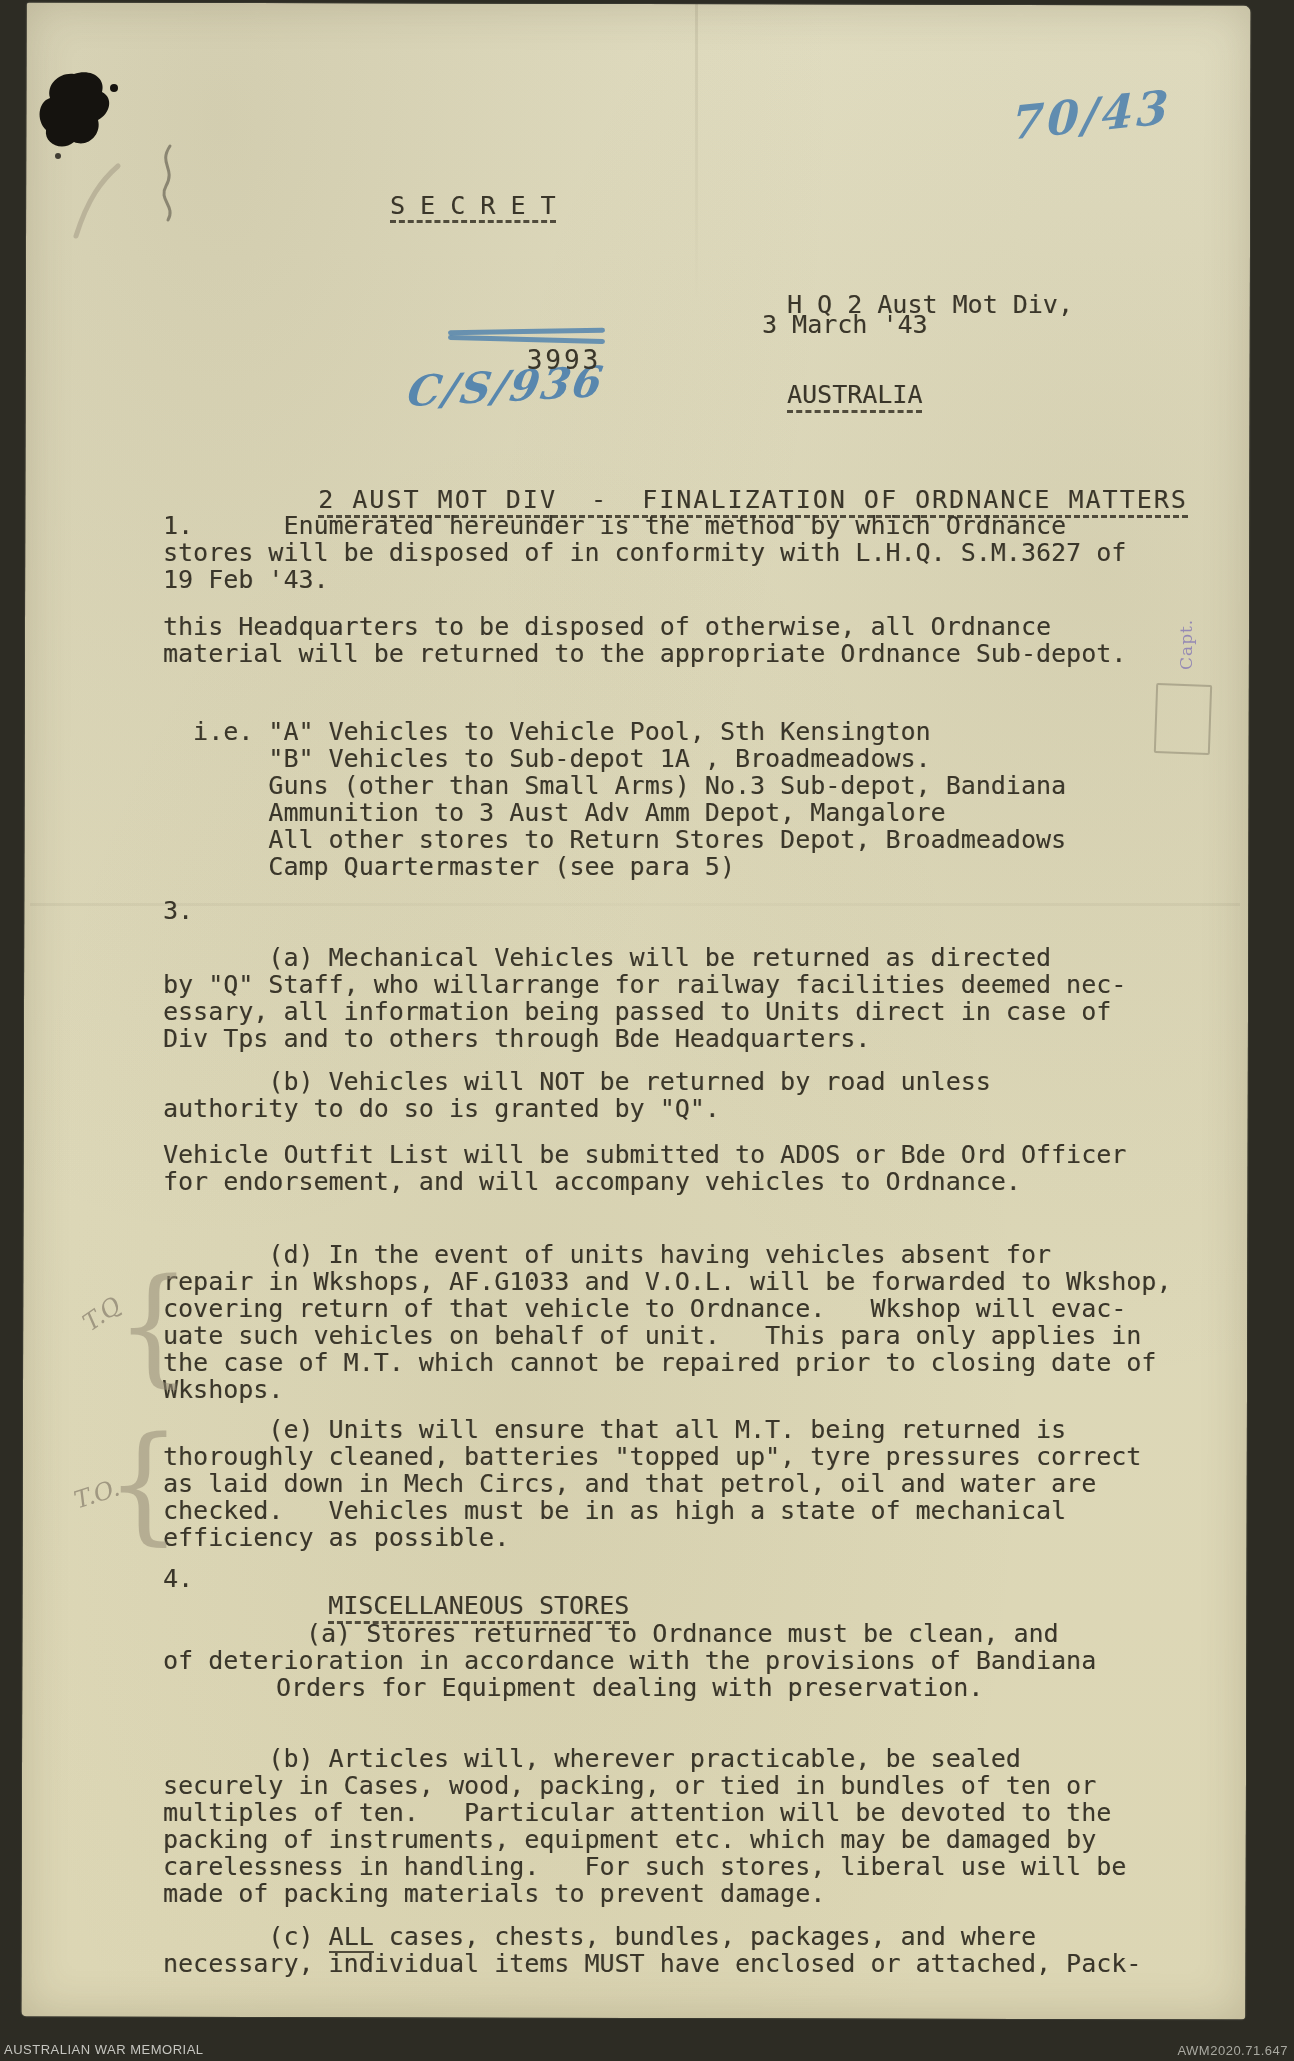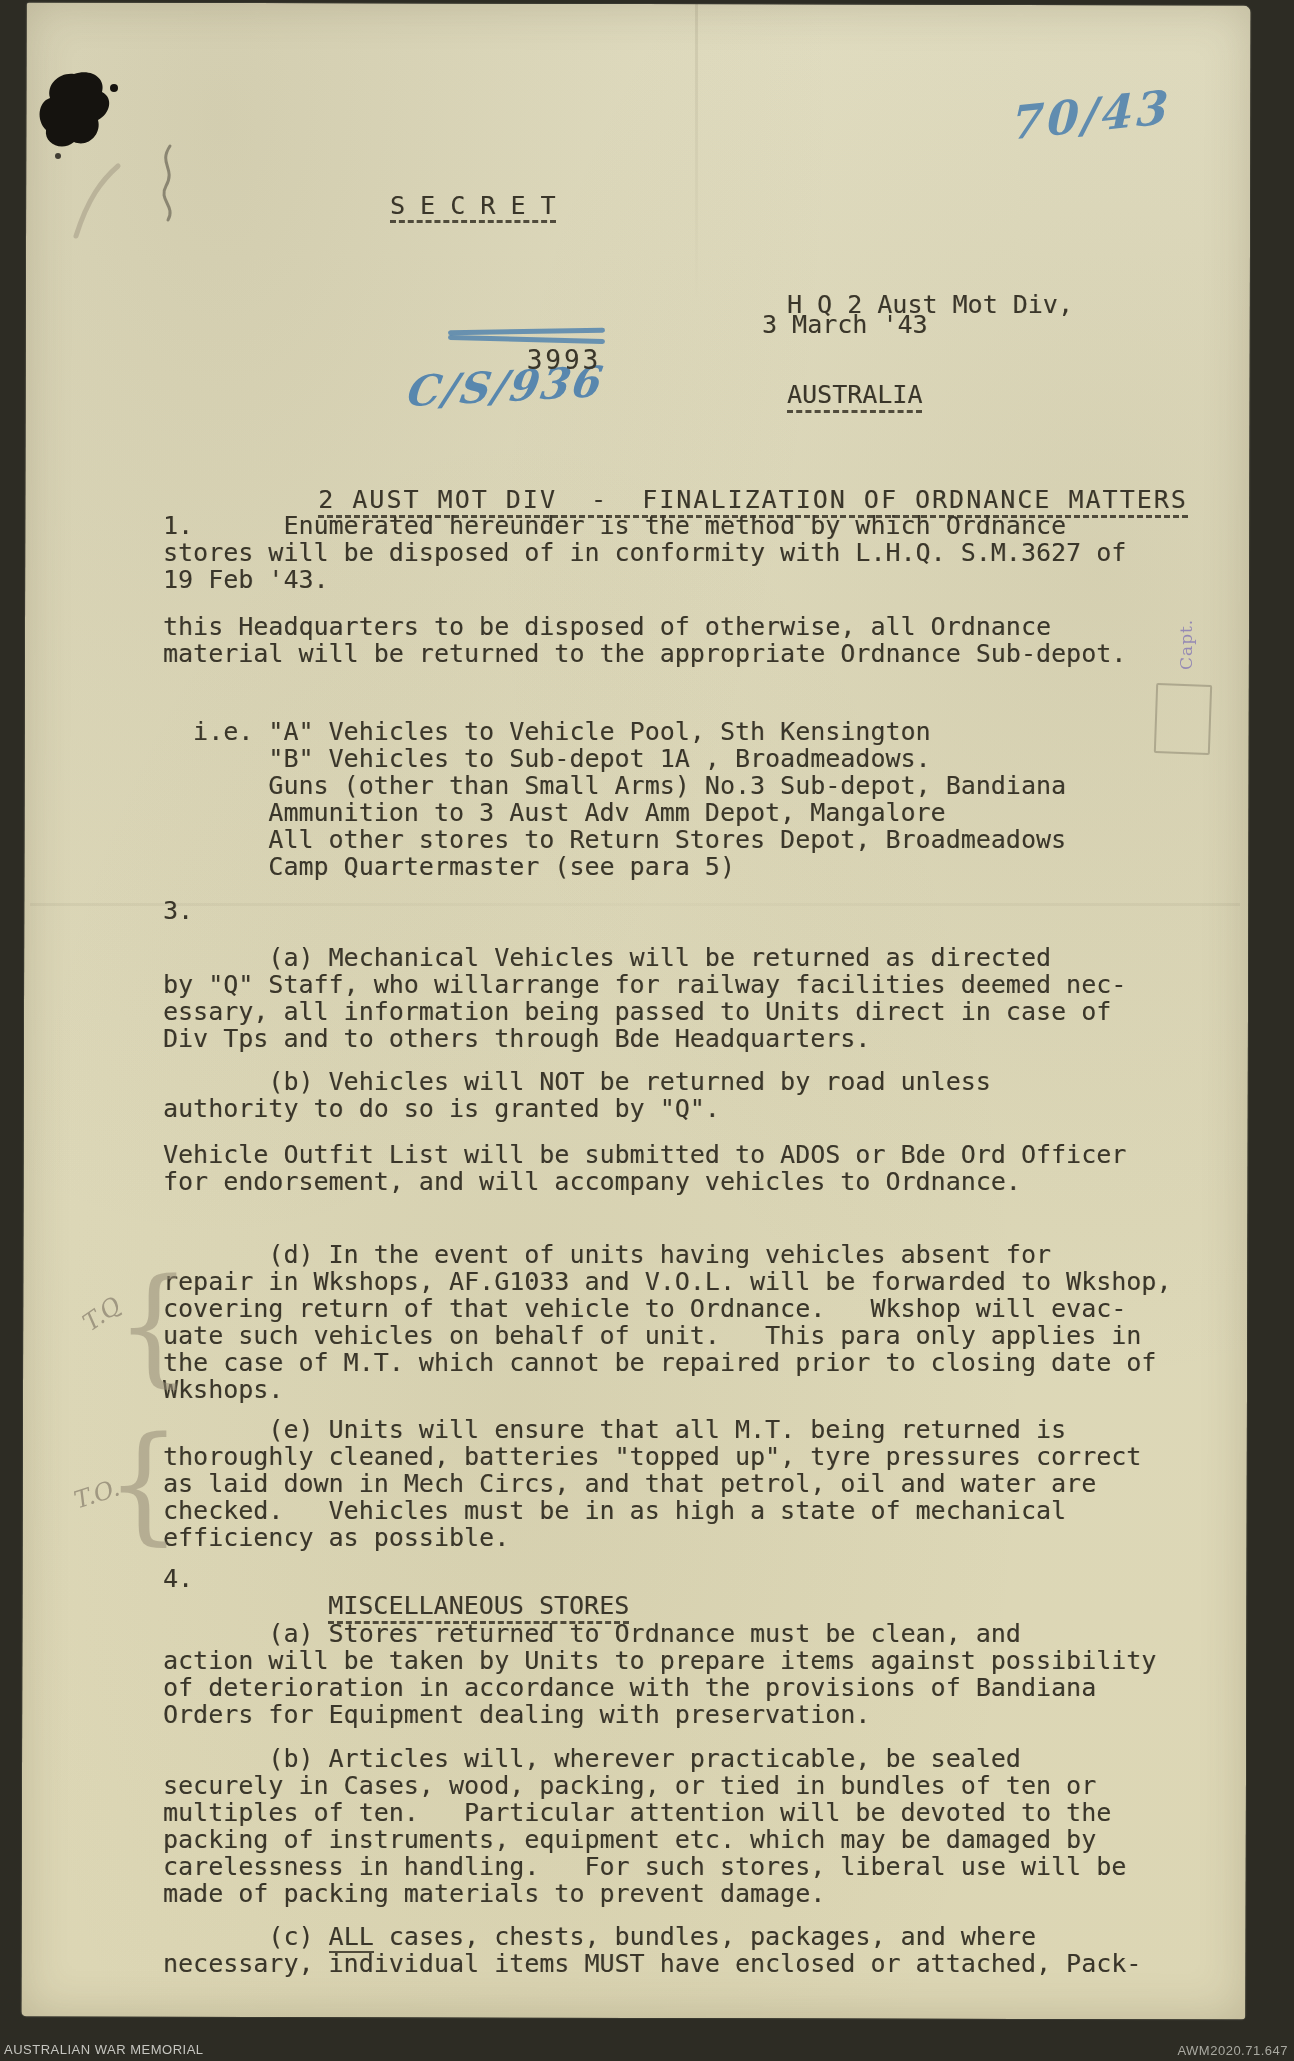--- a/index.html
+++ b/index.html
@@ -31,21 +31,21 @@
   #date{left:762px;top:311px;}
   #addressee{left:163px;top:415px;}
   #title{left:250px;top:459px;letter-spacing:2px;}
   #s3-num{left:163px;top:897px;} #s3-head{left:268px;top:897px;}
   #s4-num{left:163px;top:1565px;} #s4-head{left:268px;top:1565px;}
   #b-para1{left:163px;top:512px;} #b-para2{left:163px;top:613px;}
   #b-ielist{left:163px;top:718px;}
   #b-3a{left:163px;top:944px;} #b-3b{left:163px;top:1068px;}
   #b-3c{left:163px;top:1141px;} #b-3d{left:163px;top:1241px;}
   #b-3e{left:163px;top:1416px;}
-  #b-4a{left:163px;top:1620px;} #b-4b{left:163px;top:1745px;}
+  #b-4a{left:163px;top:1620px;text-align:center;} #b-4b{left:163px;top:1745px;}
   #b-4c{left:163px;top:1923px;}
   
   #cancelled{left:452px;top:320px;font-size:26px;letter-spacing:3px;position:absolute;}
   #cancelled .strike{position:absolute;left:-4px;right:-4px;height:5px;background:#4b7fae;
                      opacity:.8;border-radius:3px;}
   #cancelled .s1{top:9px;transform:rotate(-1deg);}
   #cancelled .s2{top:17px;transform:rotate(1.5deg);}
   
   .hand{position:absolute;font-family:"DejaVu Serif",serif;font-style:italic;font-weight:bold;
         color:#4b7fae;}
@@ -122,21 +122,21 @@
   <div id="b-3b" class="typed"><div class="typed-line">       (b) Vehicles will NOT be returned by road unless</div><div class="typed-line">authority to do so is granted by "Q".</div></div>
   <div id="b-3a" class="typed"><div class="typed-line">       (a) Mechanical Vehicles will be returned as directed</div><div class="typed-line">by "Q" Staff, who willarrange for railway facilities deemed nec-</div><div class="typed-line">essary, all information being passed to Units direct in case of</div><div class="typed-line">Div Tps and to others through Bde Headquarters.</div></div>
   <div id="b-3c" class="typed"><div class="typed-line">Vehicle Outfit List will be submitted to ADOS or Bde Ord Officer</div><div class="typed-line">for endorsement, and will accompany vehicles to Ordnance.</div></div>
   <div id="b-3d" class="typed"><div class="typed-line">       (d) In the event of units having vehicles absent for</div><div class="typed-line">repair in Wkshops, AF.G1033 and V.O.L. will be forwarded to Wkshop,</div><div class="typed-line">covering return of that vehicle to Ordnance.   Wkshop will evac-</div><div class="typed-line">uate such vehicles on behalf of unit.   This para only applies in</div><div class="typed-line">the case of M.T. which cannot be repaired prior to closing date of</div><div class="typed-line">Wkshops.</div></div>
   <div id="b-3e" class="typed"><div class="typed-line">       (e) Units will ensure that all M.T. being returned is</div><div class="typed-line">thoroughly cleaned, batteries "topped up", tyre pressures correct</div><div class="typed-line">as laid down in Mech Circs, and that petrol, oil and water are</div><div class="typed-line">checked.   Vehicles must be in as high a state of mechanical</div><div class="typed-line">efficiency as possible.</div></div>
 
   <div id="s4-num" class="typed">4.</div>
   <div id="s4-head" class="typed">
     <span class="u">MISCELLANEOUS STORES</span>
   </div>
-  <div id="b-4a" class="typed"><div class="typed-line">       (a) Stores returned to Ordnance must be clean, and</div><div class="typed-line">action will be taken by Units to prepare items against possibility</div><div class="typed-line">of deterioration in accordance with the provisions of Bandiana</div><div class="typed-line">Orders for Equipment dealing with preservation.</div></div>
+  <div id="b-4a" class="typed"><div class="typed-line">       (a) Stores returned to Ordnance must be clean, and</div><div class="typed-line">of deterioration in accordance with the provisions of Bandiana</div><div class="typed-line">Orders for Equipment dealing with preservation.</div></div>
   <div id="b-4b" class="typed"><div class="typed-line">       (b) Articles will, wherever practicable, be sealed</div><div class="typed-line">securely in Cases, wood, packing, or tied in bundles of ten or</div><div class="typed-line">multiples of ten.   Particular attention will be devoted to the</div><div class="typed-line">packing of instruments, equipment etc. which may be damaged by</div><div class="typed-line">carelessness in handling.   For such stores, liberal use will be</div><div class="typed-line">made of packing materials to prevent damage.</div></div>
   <div id="b-4c" class="typed"><div class="typed-line"><span>       (c) </span><span class="uw">ALL</span><span> cases, chests, bundles, packages, and where</span></div><div class="typed-line">necessary, individual items MUST have enclosed or attached, Pack-</div></div>
 
   <div id="brace-d" class="brace">{</div>
   <div id="note-tq" class="pencil">T.Q</div>
   <div id="brace-e" class="brace">{</div>
   <div id="note-to" class="pencil">T.O.</div>
   <div id="capt">Capt.</div>
   <div id="pencil-box"></div>
 

